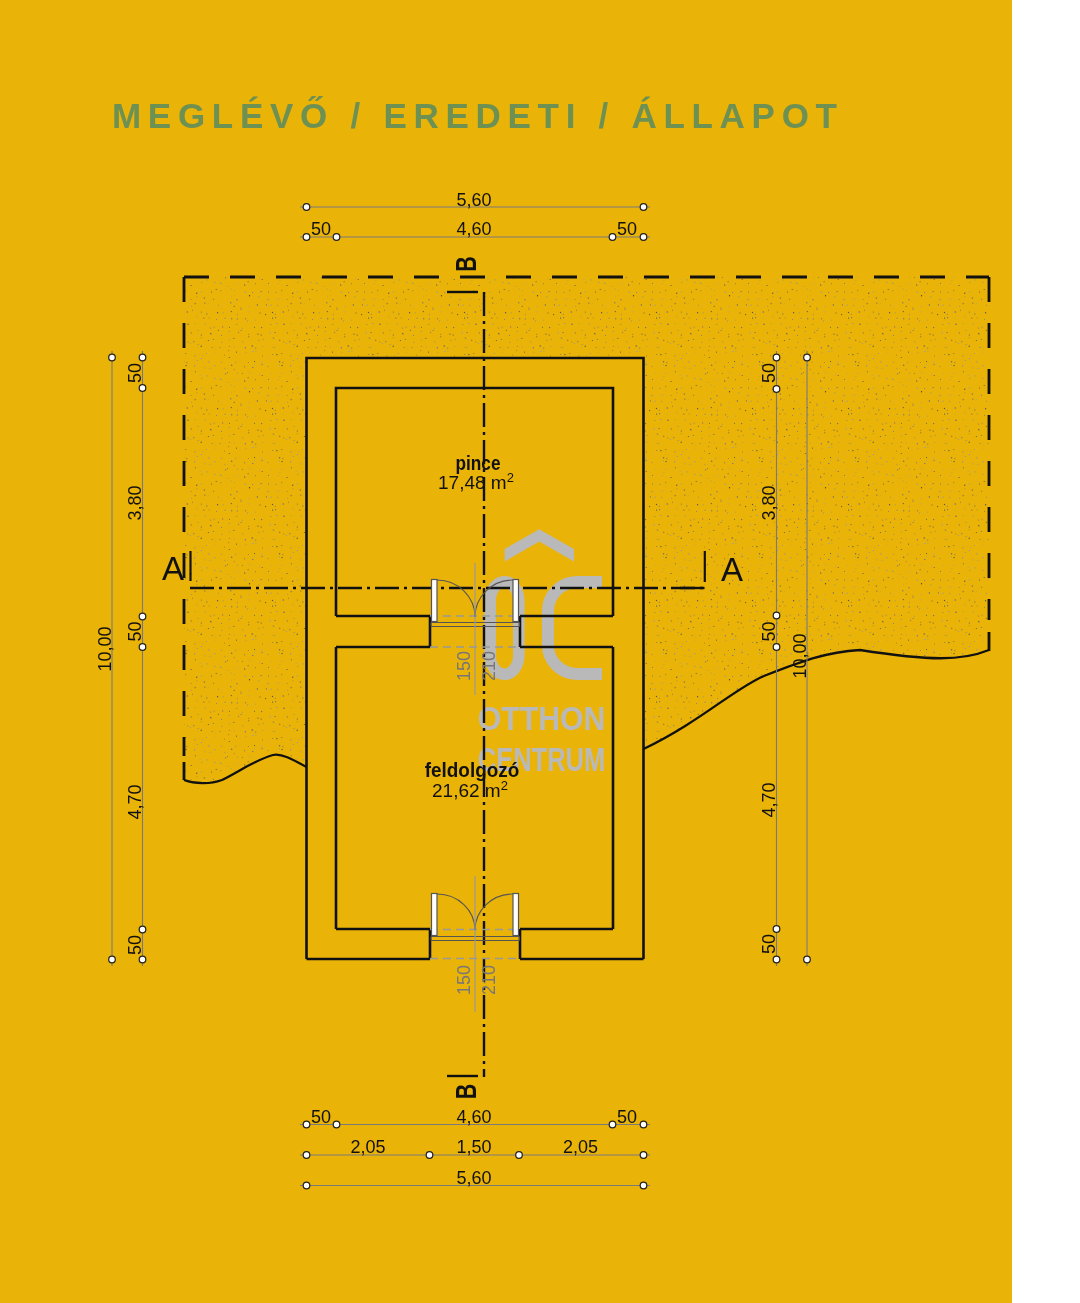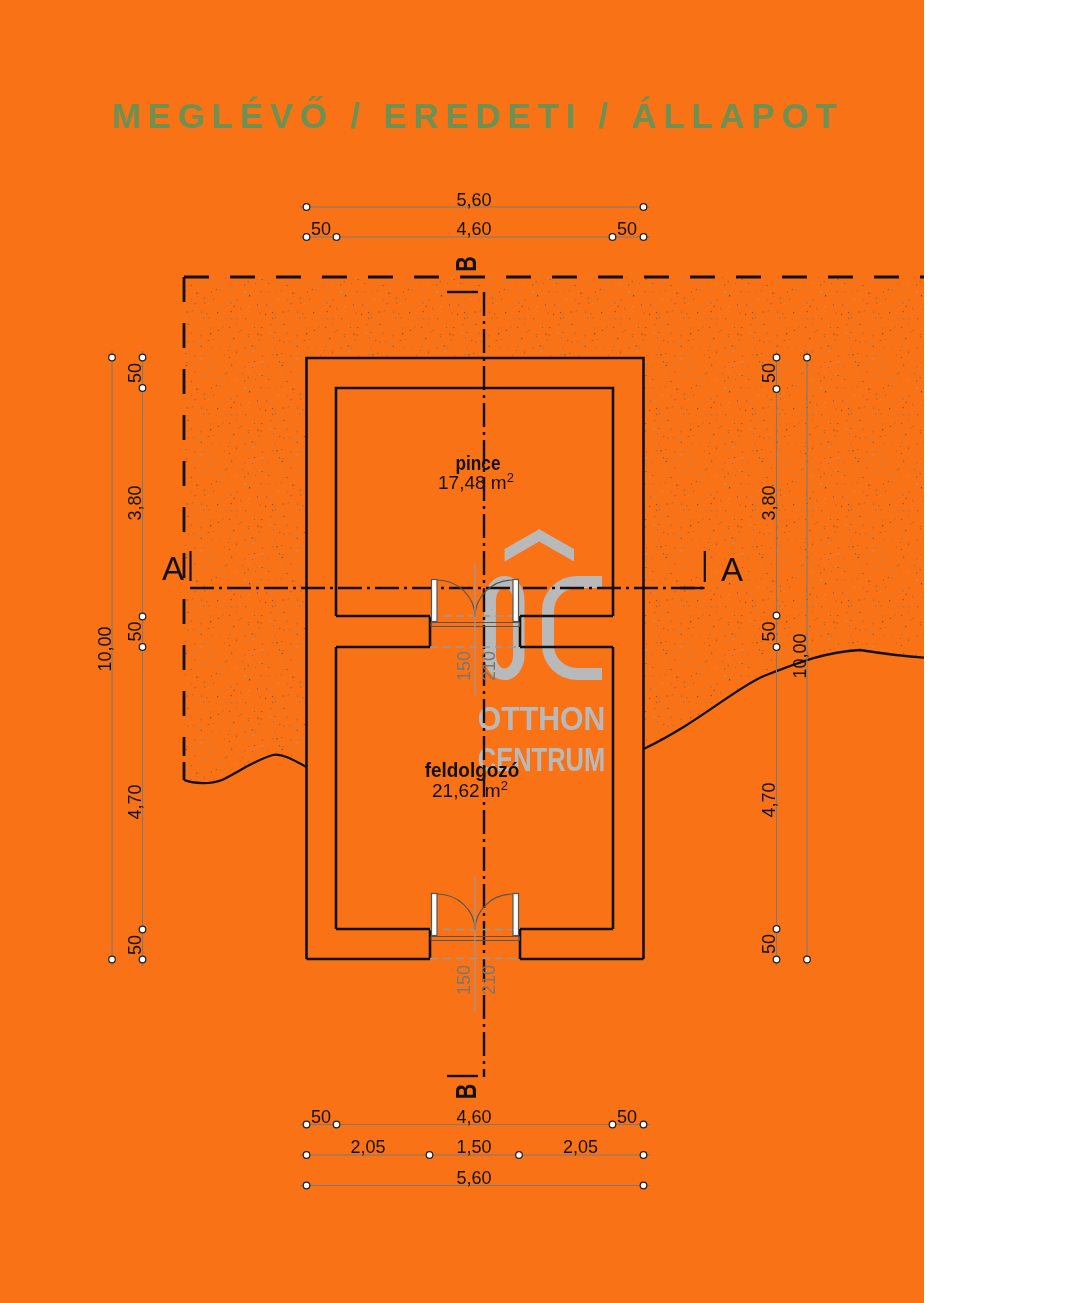--- a/index.html
+++ b/index.html
@@ -1,16 +1,16 @@
 <!DOCTYPE html>
 <html><head>
 <meta charset="utf-8">
 <style>
 html,body{margin:0;padding:0;background:#ffffff;}
-#page{position:relative;width:924px;height:1303px;background:#f97316;overflow:hidden;
+#page{position:relative;width:1012px;height:1303px;background:#eab308;overflow:hidden;
 font-family:"Liberation Sans", sans-serif;}
 svg text{font-family:"Liberation Sans", sans-serif;}
 </style>
 </head>
 <body>
 <div id="page">
 <svg width="1080" height="1303" viewBox="0 0 1080 1303">
 <defs>
 <pattern id="stip" width="96" height="96" patternUnits="userSpaceOnUse">
           <circle cx="4.8" cy="5.2" r="0.7" fill="#585858"></circle>

